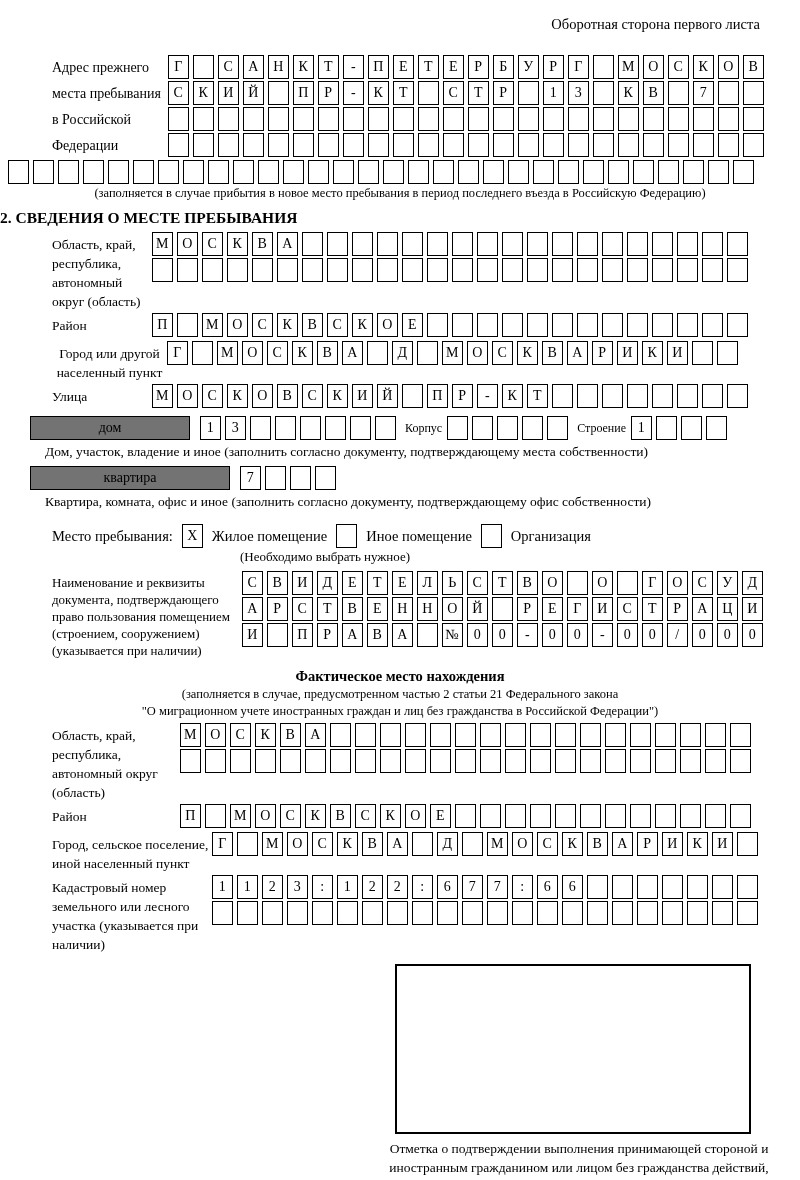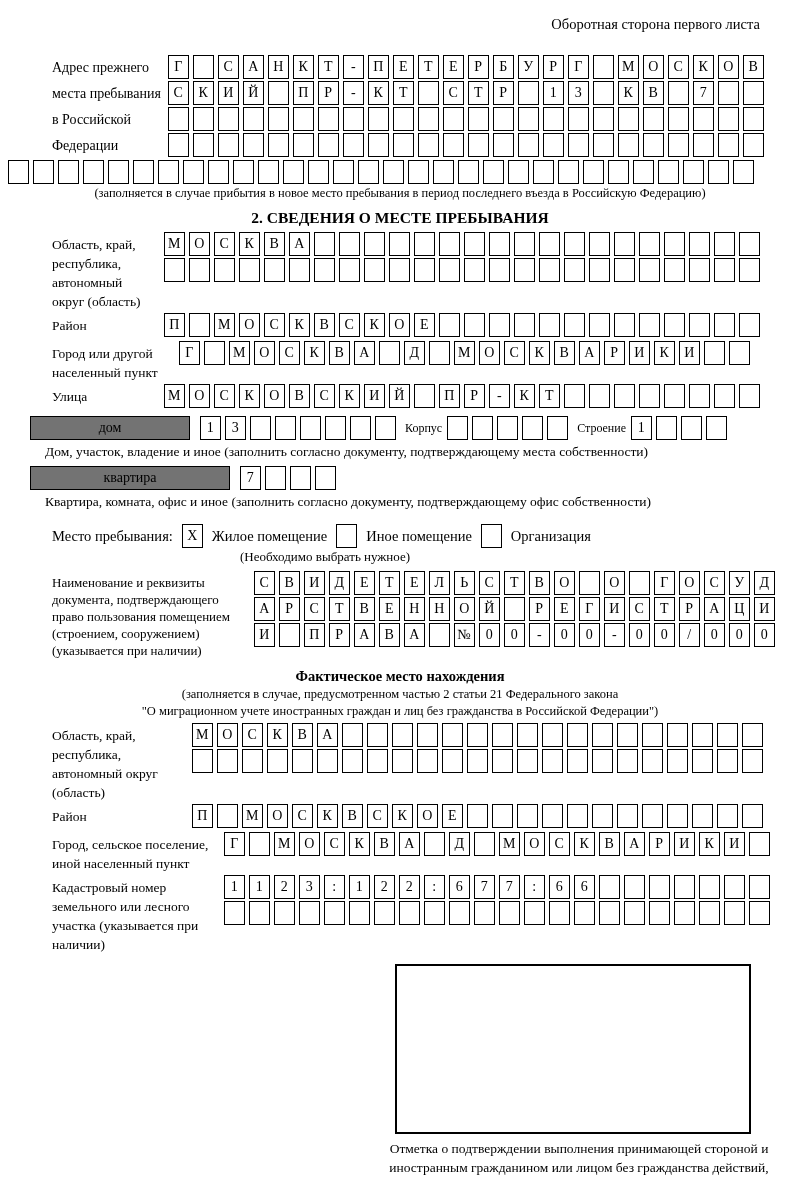--- a/index.html
+++ b/index.html
@@ -10,24 +10,24 @@
   .prev{margin:22px 0 0 52px;}
   .lbl{font-size:13.5px;line-height:19px;padding-top:3px;}
   .prev .lbl{width:116px;font-size:14px;line-height:26px;padding-top:0;}
   .cellcol{display:flex;flex-direction:column;}
   .cell-row{display:flex;height:24px;margin-bottom:2px;}
   .cell{width:20.5px;min-width:20.5px;height:24px;border:1.5px solid #000;box-sizing:border-box;
         margin-right:4.5px;display:flex;align-items:center;justify-content:center;
         font-size:14px;background:#fff;}
   .full-row{margin-left:8px;margin-top:1px;}
   .note-center{text-align:center;font-size:12.5px;margin-top:2px;}
-  .sec-title{text-align:center;font-weight:bold;font-size:15.5px;margin:8px 0 5px;}
-  .form-row{display:flex;margin-left:52px;margin-bottom:2px;gap:12px;}
+  .sec-title{text-align:left;font-weight:bold;font-size:15.5px;margin:8px 0 5px;}
+  .form-row{display:flex;margin-left:52px;margin-bottom:2px;}
   .w100{width:100px;min-width:100px;}
-  .w115{width:115px;min-width:115px;}
+  .w115{width:115px;min-width:115px;text-align:center;}
   .w128{width:128px;min-width:128px;}
   .w160{width:160px;min-width:160px;}
   .w190{width:190px;min-width:190px;font-size:13px;line-height:17px;}
   .house-row{display:flex;margin:6px 0 0 30px;align-items:flex-start;}
   .label-box{height:24px;border:1.5px solid #000;box-sizing:border-box;display:flex;
              align-items:center;justify-content:center;font-size:14px;background:#737373;}
   .house-box{width:160px;margin-right:10px;}
   .apt-box{width:200px;margin-right:10px;}
   .inline-lbl{font-size:12px;line-height:24px;margin:0 5px;white-space:nowrap;}
   .note-left{margin:2px 0 3px 45px;font-size:13.5px;}

